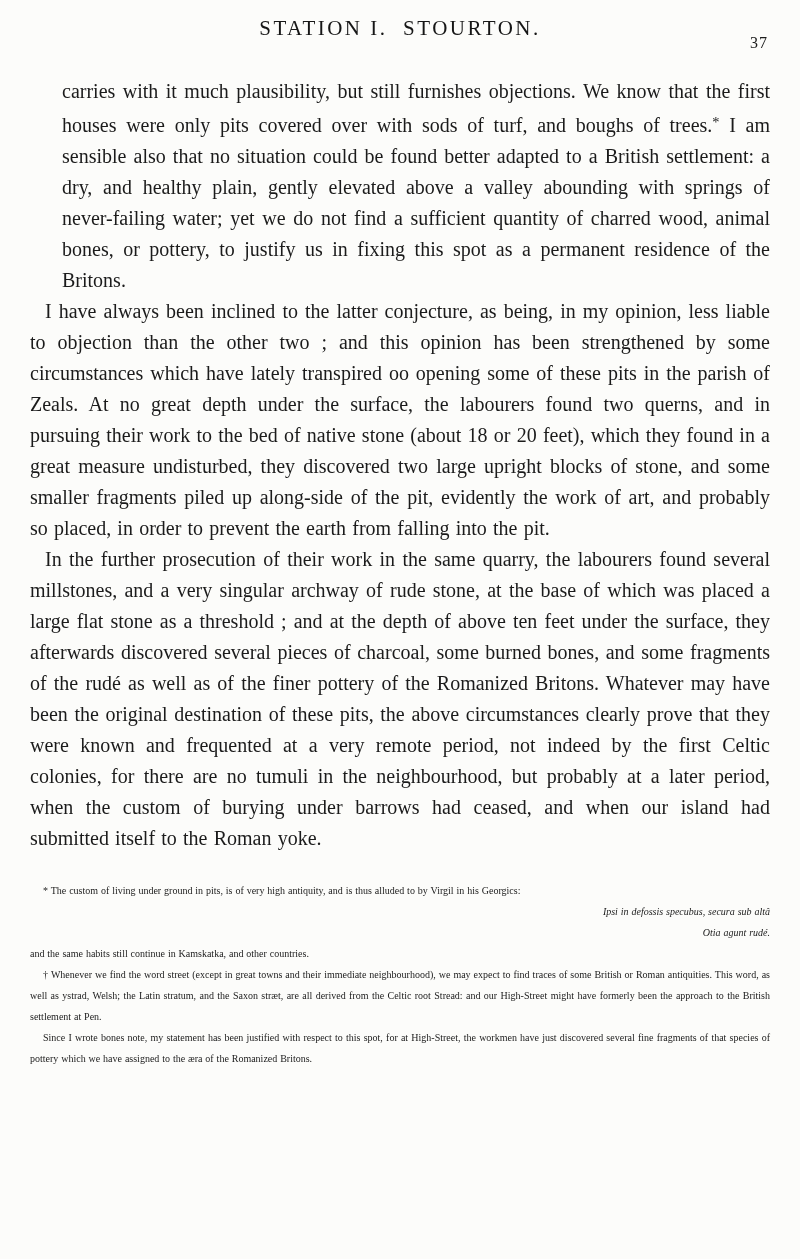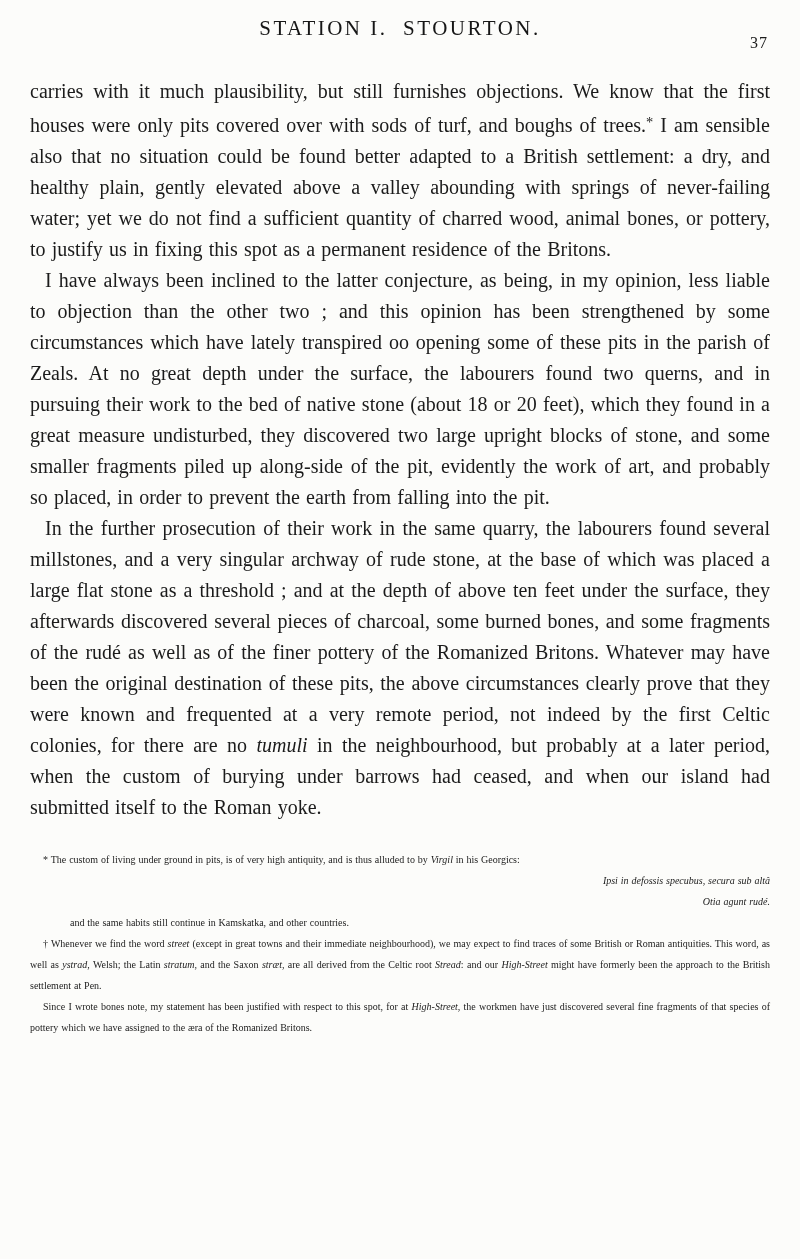--- a/index.html
+++ b/index.html
@@ -44,45 +44,44 @@
     line-height: 31px;
     text-align: justify;
     word-spacing: 0.06em;
   }
   .body-text p {
     margin: 0;
     text-indent: 15px;
   }
   .body-text p.continues {
     text-indent: 0;
+    margin-left: 32px;
   }
   .footnotes {
     margin-top: 26px;
     font-size: 10px;
     line-height: 21px;
     text-align: justify;
     word-spacing: 0.04em;
   }
   .fn {
     margin: 0;
     text-indent: 13px;
   }
   .fn.flush {
     text-indent: 0;
-    margin-left: 40px;
   }
   .verse {
     text-align: right;
     font-style: italic;
   }
   .verse-line {
     line-height: 21px;
   }
   .it {
-    font-style: italic;
   }
   .sup {
     font-size: 0.72em;
     vertical-align: 0.35em;
   }
 </style>
 </head>
 <body>
 
 <div class="page">

